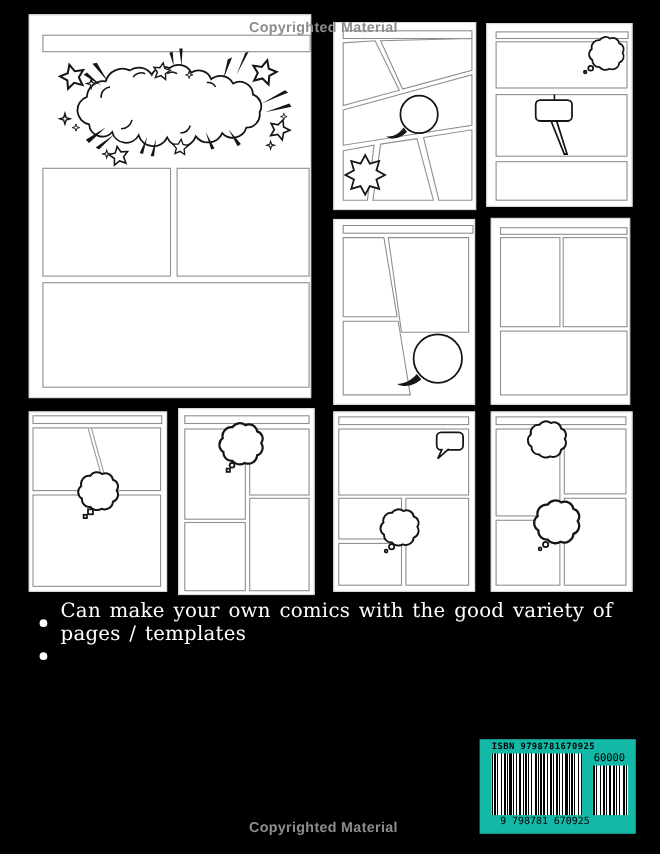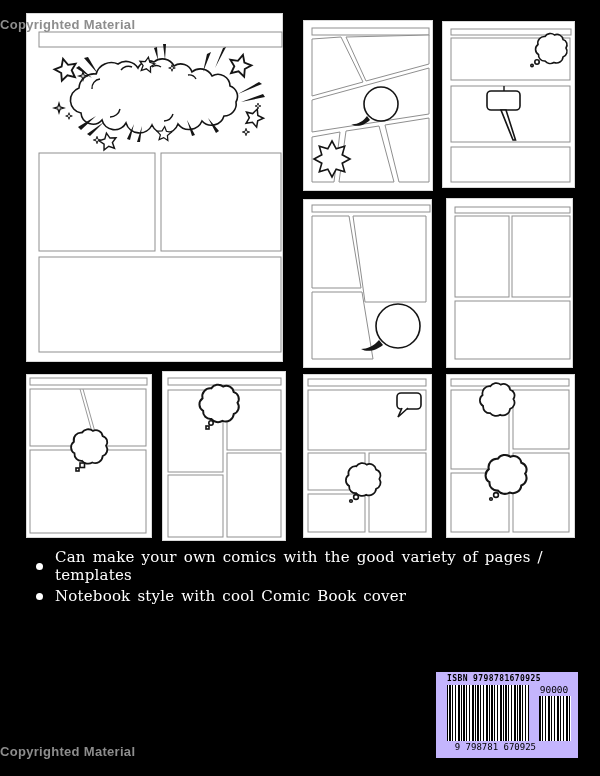--- a/index.html
+++ b/index.html
@@ -1,18 +1,18 @@
 <!DOCTYPE html>
 <html><head>
 <meta charset="utf-8">
 <style>
   html,body{margin:0;padding:0;background:#000;}
   .cover{position:relative;width:600px;height:776px;background:#000;overflow:hidden;
          font-family:"Liberation Sans",sans-serif;}
-  .watermark{position:absolute;left:0;right:12px;color:#8d8d8d;
+  .watermark{position:absolute;left:0;right:12px;text-align:center;color:#8d8d8d;
              font-weight:bold;font-size:13px;letter-spacing:.3px;z-index:9;}
   .wm-top{top:17px;}
   .wm-bottom{top:744px;}
   .page{position:absolute;background:#fff;box-shadow:0 0 0 1px #d9d9d9 inset;}
   .page svg{display:block;width:100%;height:100%;}
   
   .t-a{left:26px;top:13px;width:257px;height:349px;}
   .t-b{left:303px;top:20px;width:130px;height:171px;}
   .t-c{left:442px;top:21px;width:133px;height:167px;}
   .t-d{left:303px;top:199px;width:129px;height:169px;}
@@ -23,25 +23,25 @@
   .t-i{left:446px;top:374px;width:129px;height:164px;}
   
   .ln{fill:#fff;stroke:#8f8f8f;stroke-width:1;}
   .lnline{fill:none;stroke:#9a9a9a;stroke-width:1;}
   .ink{fill:#fff;stroke:#151515;stroke-width:1.6;}
   .inkthin{fill:none;stroke:#151515;stroke-width:1.4;}
   .inkfill{fill:#151515;stroke:none;}
   .shade{fill:none;stroke:#c9c9c9;stroke-width:2.5;}
   
   .bullets{position:absolute;left:30px;top:551px;width:552px;list-style:none;margin:0;padding:0;
-           font-family:"DejaVu Serif",serif;color:#fff;font-size:15px;letter-spacing:.2px;word-spacing:2px;}
+           font-family:"DejaVu Serif",serif;color:#fff;font-size:18px;letter-spacing:.2px;word-spacing:2px;}
   .bullets li{height:30px;display:flex;align-items:center;}
   .bullets .dot{width:7px;height:7px;border-radius:50%;background:#fff;margin:0 12px 0 6px;flex:0 0 auto;}
   
-  .barcode-box{position:absolute;left:436px;top:672px;width:142px;height:86px;background:#c4b5fd;z-index:8;}
+  .barcode-box{position:absolute;left:436px;top:672px;width:142px;height:86px;background:#14b8a6;z-index:8;}
   .isbn{position:absolute;left:11px;top:2px;font-size:8px;font-weight:bold;color:#000;
         font-family:"DejaVu Sans Mono",monospace;letter-spacing:.4px;white-space:nowrap;}
   .bars-main{position:absolute;left:11px;top:13px;width:82px;height:56px;
     background:repeating-linear-gradient(90deg,#000 0 1px,#fff 1px 2px,#000 2px 4px,#fff 4px 5px,#000 5px 6px,#fff 6px 8px,#000 8px 9px,#fff 9px 11px,#000 11px 13px,#fff 13px 14px);}
   .digits{position:absolute;left:2px;top:70px;width:98px;text-align:right;font-size:9px;color:#000;
           font-family:"DejaVu Sans Mono",monospace;letter-spacing:0;white-space:nowrap;}
   .price{position:absolute;left:98px;top:12px;width:40px;text-align:center;font-size:9.5px;color:#000;
          font-family:"DejaVu Sans Mono",monospace;}
   .bars-addon{position:absolute;left:103px;top:24px;width:32px;height:45px;
     background:repeating-linear-gradient(90deg,#000 0 2px,#fff 2px 3px,#000 3px 4px,#fff 4px 6px,#000 6px 7px,#fff 7px 9px);}
@@ -218,27 +218,26 @@
     </svg>
   </div>
 
   <ul class="bullets">
     <li>
         <span class="dot"></span>
         <span>Can make your own comics with the good variety of pages / templates</span>
       </li>
     <li>
         <span class="dot"></span>
-        <span>Notebook style with cool Comic Book cover</span>
       </li>
   </ul>
 
   <div class="barcode-box">
     <div class="isbn">ISBN 9798781670925</div>
     <div class="bars-main"></div>
     <div class="digits">9 798781 670925</div>
-    <div class="price">90000</div>
+    <div class="price">60000</div>
     <div class="bars-addon"></div>
   </div>
 
   <div class="watermark wm-bottom">Copyrighted Material</div>
 
 </div>
 
 </body></html>

